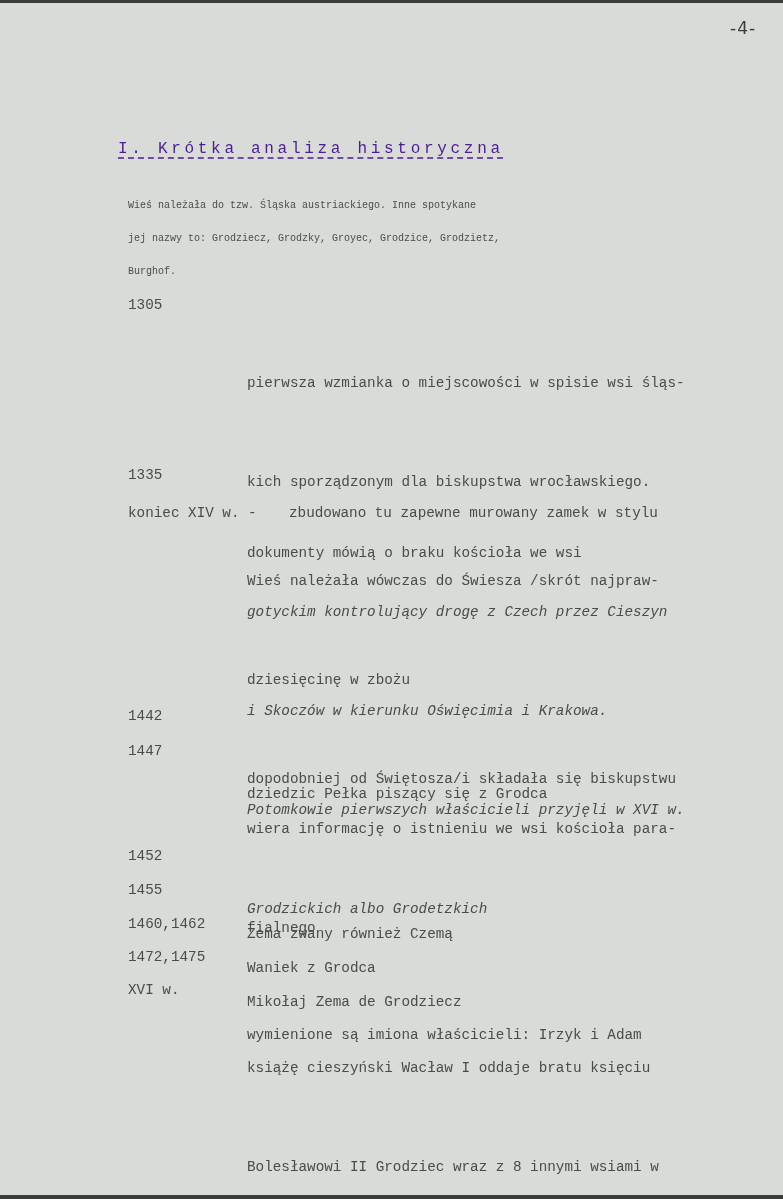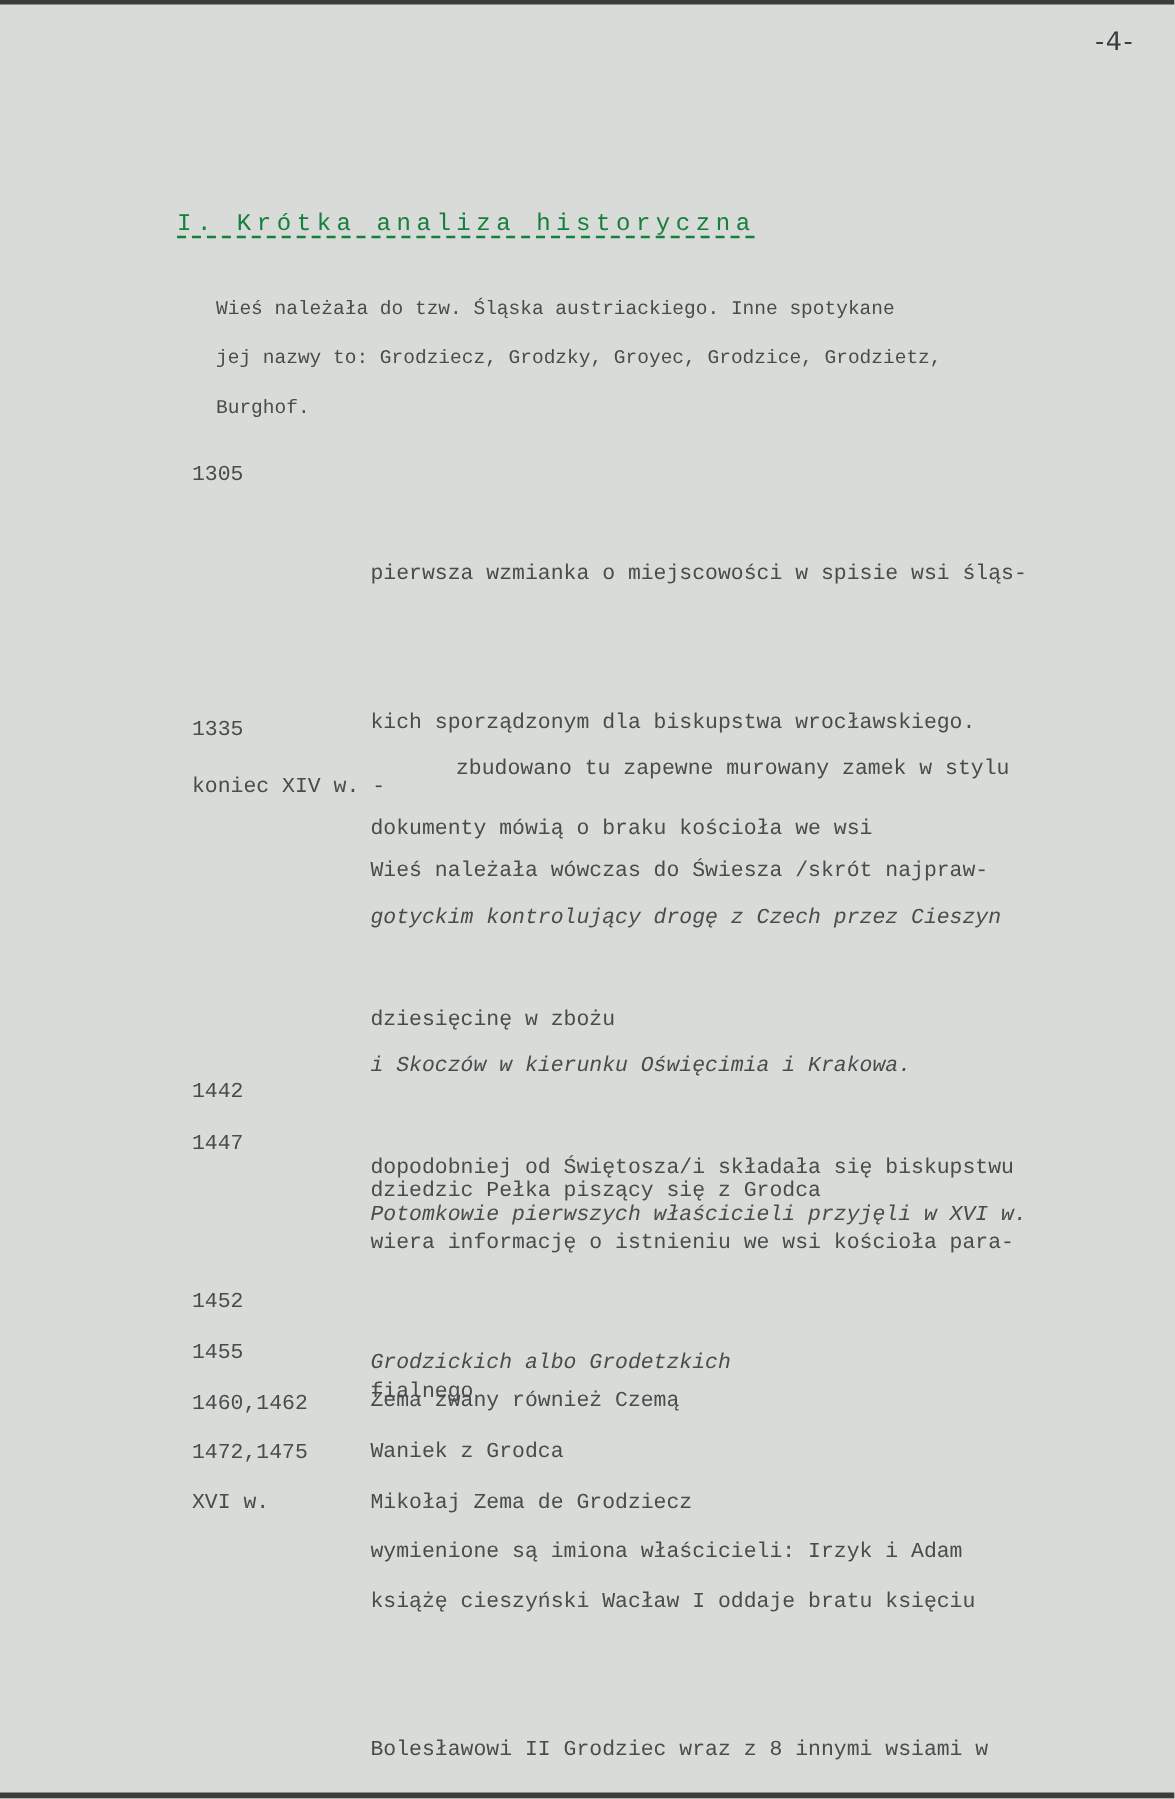--- a/index.html
+++ b/index.html
@@ -14,30 +14,30 @@
     .edge-bottom { position: absolute; left: 0; bottom: 0; width: 783px; height: 4px; background: #3a3d38; }
     .page-num {
       position: absolute; left: 730px; top: 18px;
       font-family: "DejaVu Sans", sans-serif; font-size: 17px; color: #3b3d3c;
       letter-spacing: 1px;
     }
     .heading {
       position: absolute; left: 118px; top: 140px;
       font-size: 16px; letter-spacing: 3.7px;
       text-decoration: underline dashed; text-underline-offset: 5px;
-      color: #15803d;
+      color: #4c1d95;
       white-space: pre;
     }
     .intro {
-      position: absolute; left: 144px; top: 189px; width: 620px;
-      font-size: 13px; line-height: 33px;
+      position: absolute; left: 128px; top: 189px; width: 620px;
+      font-size: 10px; line-height: 33px;
       white-space: pre;
     }
     .entry { position: absolute; left: 0; width: 783px; font-size: 14.3px; line-height: 33px; }
-    .entry .date { position: absolute; left: 128px; top: 12px; white-space: pre; }
+    .entry .date { position: absolute; left: 128px; top: 0; white-space: pre; }
     .entry .lines { position: absolute; left: 247px; top: 12px; white-space: pre; }
   </style>
 </head>
 <body>
 
 <div class="edge-top"></div>
 
 <div class="page-num">-4-</div>
 
 <div class="heading">I. Krótka analiza historyczna</div>
@@ -57,21 +57,21 @@
 
 <div class="entry" style="top:459px;">
   <span class="date">1335</span>
   <div class="lines">
     <div>dokumenty mówią o braku kościoła we wsi</div>
   </div>
 </div>
 
 <div class="entry" style="top:497px;">
   <span class="date">koniec XIV w. -</span>
-  <span style="position:absolute;left:304px;top:0;white-space:pre;">zbudowano tu zapewne murowany zamek w stylu</span>
+  <span style="position:absolute;left:289px;top:0;white-space:pre;">zbudowano tu zapewne murowany zamek w stylu</span>
   <div class="lines" style="top:33px;font-style:italic;">
     <div>gotyckim kontrolujący drogę z Czech przez Cieszyn</div>
     <div>i Skoczów w kierunku Oświęcimia i Krakowa.</div>
     <div>Potomkowie pierwszych właścicieli przyjęli w XVI w.</div>
     <div>Grodzickich albo Grodetzkich</div>
   </div>
 </div>
 
 <div class="entry" style="top:700px;">
   <span class="date">1442</span>

